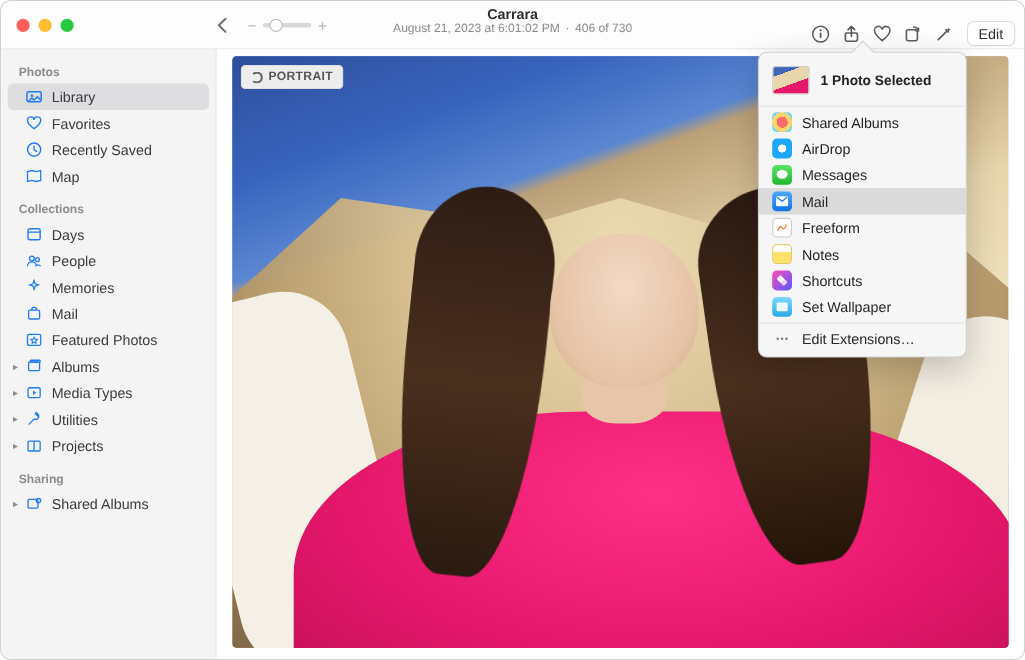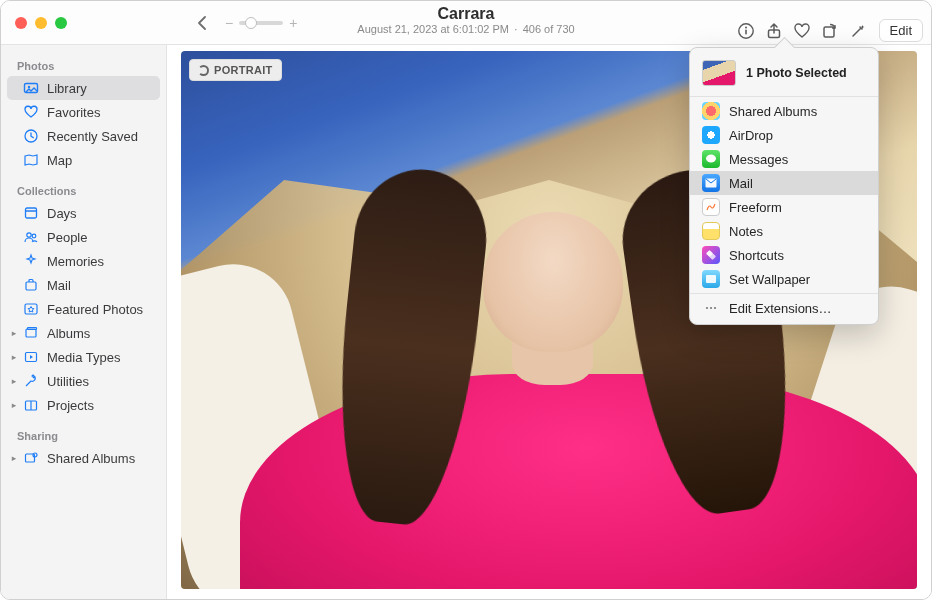--- a/index.html
+++ b/index.html
@@ -15,29 +15,29 @@
 .tl.max { background:#28c840; }
 
 .toolbar-left { display:flex; align-items:center; gap:10px; padding-left:10px; color:#6f6f6f; }
 .icon-btn { width:26px; height:26px; display:flex; align-items:center; justify-content:center; border-radius:5px; color:#5c5c5c; }
 
 .zoom-group { display:flex; align-items:center; gap:6px; color:#b5b5b5; }
 .zoom-slider { width:44px; height:4px; background:#d8d8d8; border-radius:2px; position:relative; }
 .zoom-slider .knob { position:absolute; left:6px; top:-4px; width:12px; height:12px; background:#fff; border:1px solid #bdbdbd; border-radius:50%; }
 
 .title-center { position:absolute; left:0; right:0; top:4px; display:flex; flex-direction:column; align-items:center; pointer-events:none; }
-.title-center .t1 { font-weight:600; font-size:16px; color:#2e2e2e; }
+.title-center .t1 { font-weight:600; font-size:13px; color:#2e2e2e; }
 .title-center .t2 { font-size:11px; color:#8a8a8a; }
 .dot-sep { padding: 0 5px; }
 
 .toolbar-right { margin-left:auto; display:flex; align-items:center; gap:2px; padding-right:8px;margin-top:16px; }
 .edit-btn { border:1px solid #dcdcdc; border-radius:6px; padding:3px 10px; margin-left:6px; font-size:13px; color:#333; background:#fff; }
 
 .body { flex:1; display:flex; min-height:0; }
-.sidebar { width: 166px; background:#f5f4f5; border-right:1px solid #e3e3e3; padding-top:12px; overflow:auto; }
+.sidebar { width: 196px; background:#f5f4f5; border-right:1px solid #e3e3e3; padding-top:12px; overflow:auto; }
 .sb-header { font-size:11px; font-weight:600; color:#8b8b8f; padding:3px 16px 4px; }
 .sb-item { display:flex; align-items:center; height:24px; padding: 0 10px 0 16px; gap:8px; color:#3a3a3c; font-size:13px; border-radius:5px; margin:0 6px; position:relative;}
 .sb-item.active { background:#dedde0; }
 .sb-item .disclosure { position:absolute; left:2px; color:#8a8a8a; font-size:9px; width:10px; text-align:center; }
 .sb-item .icn { width:16px; height:16px; display:flex; align-items:center; justify-content:center; color:#1f7ef6; }
 
 .content { flex:1; background:#ffffff; position:relative; display:flex; align-items:center; justify-content:center; }
 .photo { position:absolute; left:14px; right:14px; top:6px; bottom:10px; border-radius:4px; overflow:hidden; }
 .photo .sky { position:absolute; inset:0; background: linear-gradient(160deg, #2d4f9c 0%, #3864be 15%, #5b87d2 26%, #bba077 28%, #e7d5ac 45%, #f0e4c1 65%, #b59a6e 78%, #6f5d3e 100%); filter: blur(0.3px); }
 .photo .rock { position:absolute; left:0; right:0; top:24%; bottom:0; background: radial-gradient(ellipse at 50% 10%, #ecdcb4 0%, #d6be8f 40%, #b39666 70%, #7a6140 100%); clip-path: polygon(0 22%, 14% 0, 38% 6%, 50% 0, 66% 8%, 88% 2%, 100% 20%, 100% 100%, 0 100%); opacity:0.95; }

